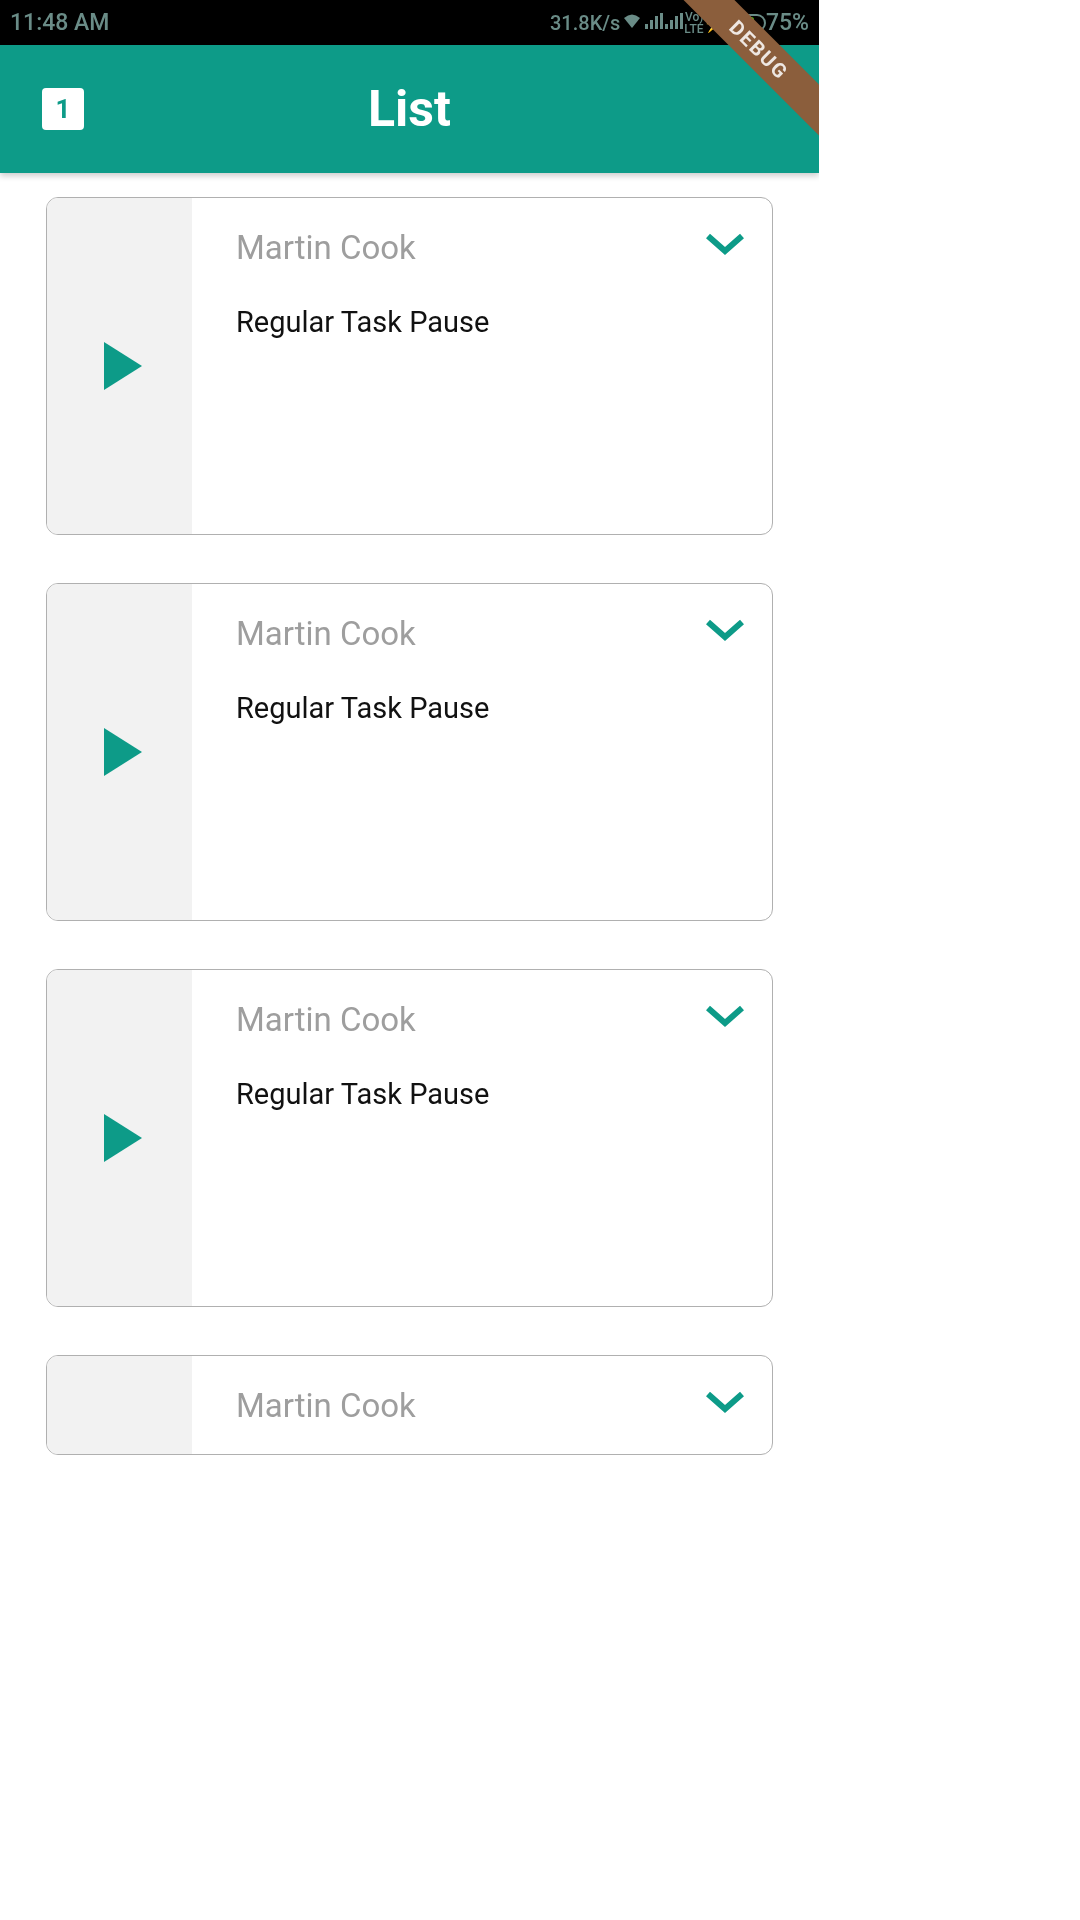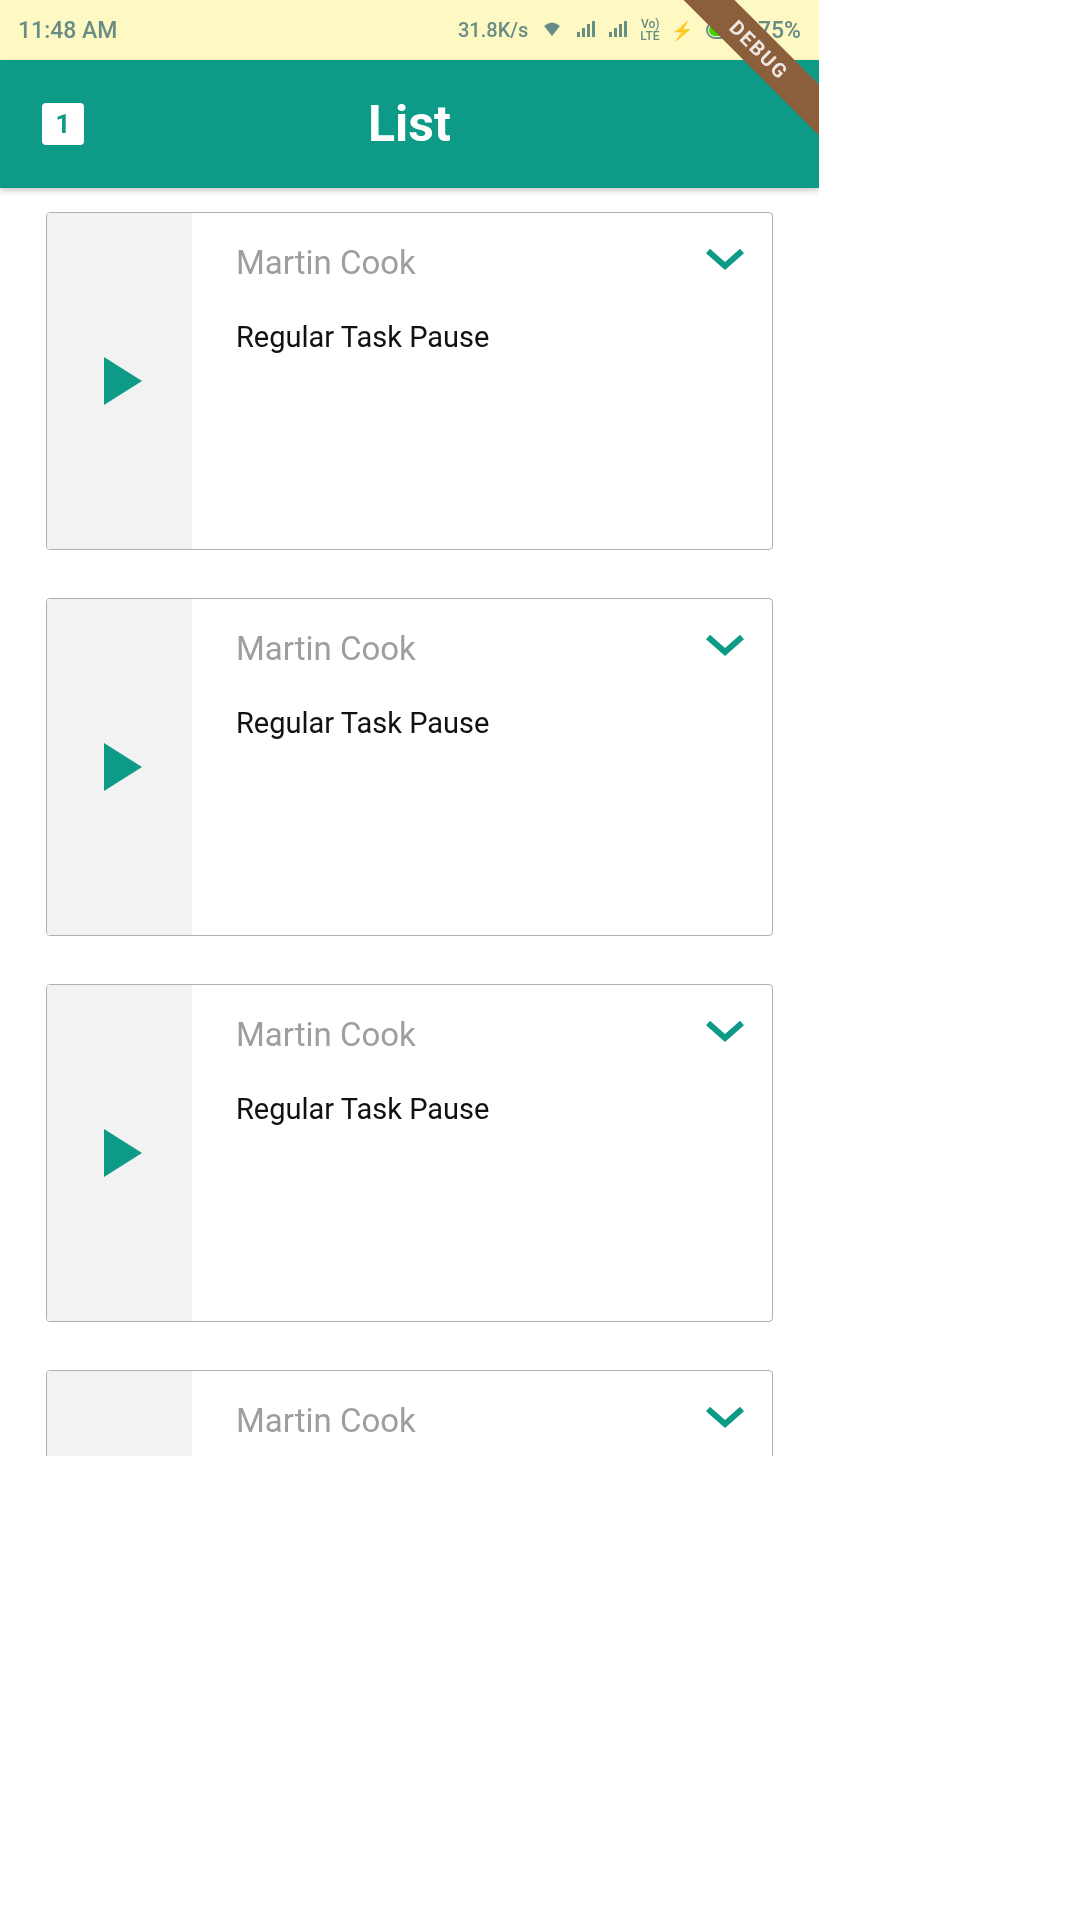--- a/index.html
+++ b/index.html
@@ -9,37 +9,37 @@
   }
   body {
     width: 819px;
     height: 1456px;
     font-family: -apple-system, BlinkMacSystemFont, 'Segoe UI', Roboto, sans-serif;
     background: #ffffff;
     overflow: hidden;
     position: relative;
   }
   .status-bar {
-    height: 60px;
-    background: #fef9c3;
+    height: 45px;
+    background: #000000;
     color: #6a8c87;
     display: flex;
     align-items: center;
-    padding: 0 18px;
+    padding: 0 10px;
     font-size: 23px;
     font-weight: 500;
   }
   .status-left {
     flex: 0 0 auto;
   }
   .status-right {
     margin-left: auto;
     display: flex;
     align-items: center;
-    gap: 12px;
+    gap: 0;
   }
   .status-speed {
     font-size: 20px;
   }
   .battery {
     width: 40px;
     height: 18px;
     border: 2px solid #6a8c87;
     border-radius: 10px;
     position: relative;
@@ -115,21 +115,21 @@
     transform: rotate(45deg);
   }
   .list-container {
     padding: 24px 46px;
     display: flex;
     flex-direction: column;
     gap: 48px;
   }
   .card {
     border: 1px solid #b0b0b0;
-    border-radius: 4px;
+    border-radius: 12px;
     height: 338px;
     display: flex;
     overflow: hidden;
     background: #ffffff;
   }
   .card-left {
     width: 145px;
     background: #f2f2f2;
     display: flex;
     align-items: center;

